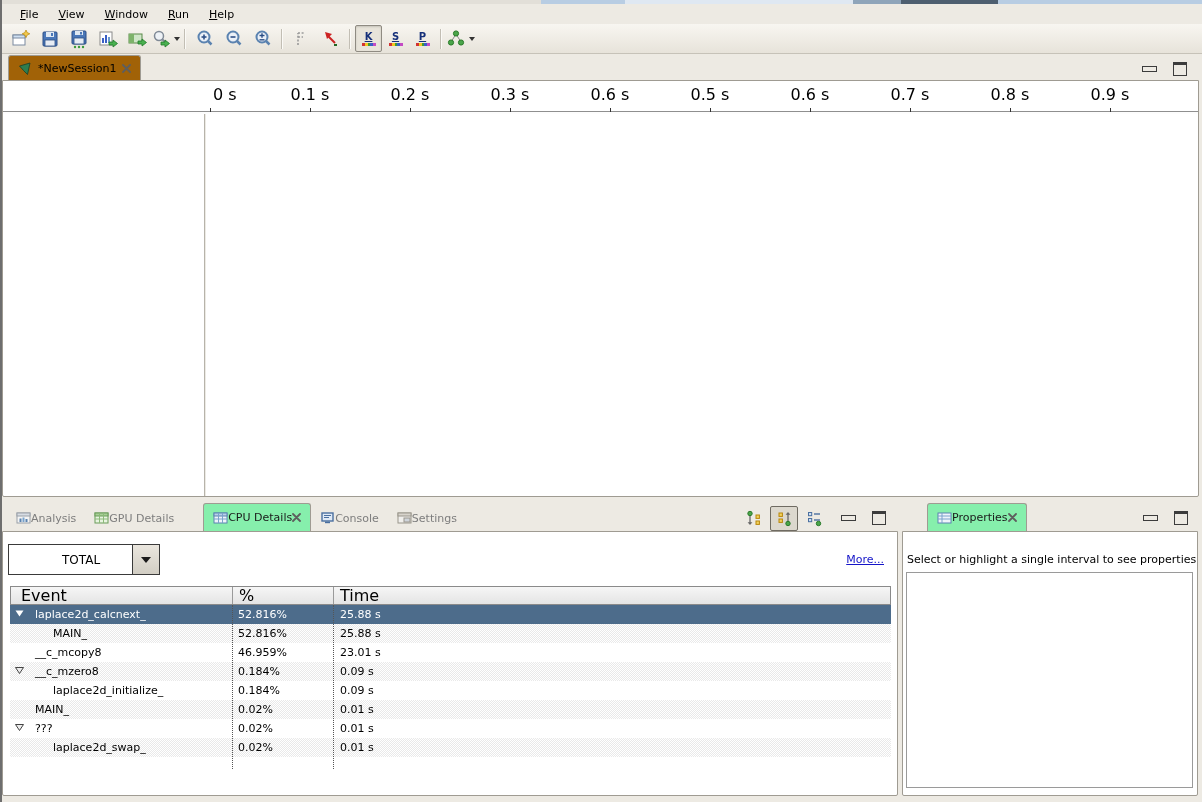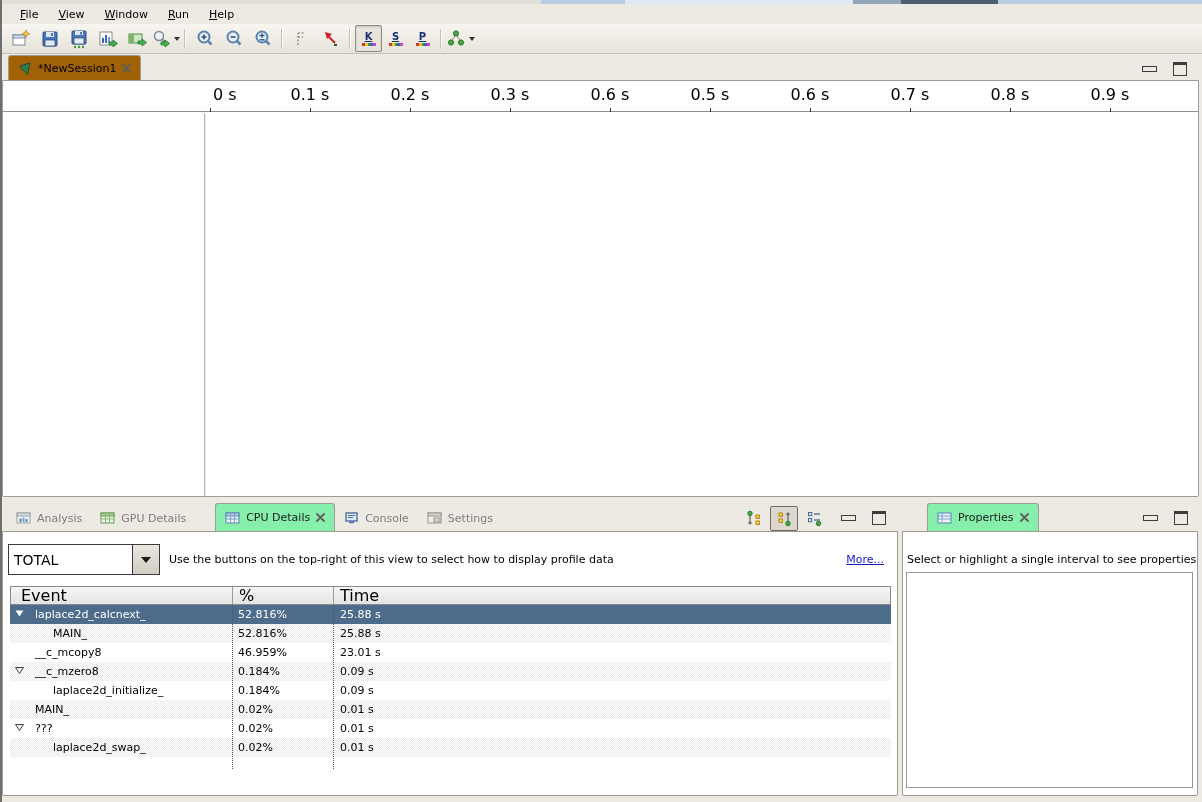--- a/index.html
+++ b/index.html
@@ -35,34 +35,34 @@
   .ruler{position:absolute;left:0;top:0;right:0;height:33px;}
   .ruler-line{position:absolute;left:0;right:0;bottom:0;height:2px;border-top:1px solid #8f8f8f;background:#fdfdfd;}
   .tlabel{position:absolute;top:4px;font-size:16px;transform:translateX(-50%);white-space:nowrap;}
   .tlabel.first{transform:none;}
   .tickmark{position:absolute;bottom:2px;width:1px;height:4px;background:#333;}
   .vdivider{position:absolute;left:201px;top:33px;bottom:0;width:1px;background:#b7b3aa;border-right:1px solid #eceae4;}
 
   
   .panel{position:absolute;font-size:11px;}
   .tabbar{position:absolute;left:0;top:0;right:0;height:28px;display:flex;align-items:flex-end;padding-left:5px;}
-  .tab{height:26px;display:flex;align-items:center;gap:6px;padding:0 9px;color:#7d7d7d;white-space:nowrap;}
+  .tab{height:26px;display:flex;align-items:center;padding:0 9px;color:#7d7d7d;white-space:nowrap;}
   .tab.active{background:#86efac;border:1px solid #9f9b92;border-bottom:none;border-radius:3px 3px 0 0;color:#1a1a1a;height:27px;margin-left:20px;}
   .panel-body{position:absolute;left:0;top:28px;right:0;bottom:0;background:#fff;border:1px solid #9f9b92;border-radius:0 0 2px 2px;}
   .minmax{position:absolute;top:8px;display:flex;gap:16px;align-items:center;}
   .viewbtns{position:absolute;top:3px;display:flex;gap:2px;}
   .vbtn{width:26px;height:23px;display:flex;align-items:center;justify-content:center;border:1px solid transparent;border-radius:2px;}
   .vbtn.pressed{border:1px solid #6f6b62;background:#dcd8ce;}
 
   .panel-left{left:2px;top:503px;width:896px;height:293px;}
   .panel-right{left:902px;top:503px;width:296px;height:293px;}
 
   
   .combo{position:absolute;left:5px;top:12px;width:152px;height:31px;border:1px solid #3a3a3a;background:#fff;display:flex;box-sizing:border-box;}
-  .combo-text{flex:1;display:flex;align-items:center;padding-left:5px;font-size:14px;}
+  .combo-text{flex:1;display:flex;align-items:center;padding-left:5px;font-size:12px;margin-left:48px;}
   .combo-btn{width:26px;border-left:1px solid #3a3a3a;background:linear-gradient(#eae6de,#d2cec4);display:flex;align-items:center;justify-content:center;}
   .combo-btn .dn{width:0;height:0;border-left:5px solid transparent;border-right:5px solid transparent;border-top:6px solid #1a1a1a;}
   .hint{position:absolute;left:166px;top:21px;font-size:11px;}
   .more{position:absolute;right:13px;top:21px;font-size:11px;color:#1515c8;text-decoration:underline;cursor:pointer;}
 
   .cputable{position:absolute;left:7px;top:54px;width:881px;height:183px;}
   .thead{display:flex;height:19px;box-sizing:border-box;border:1px solid #8a8a8a;background:linear-gradient(#f6f6f6,#e4e4e4);}
   .thead div{display:flex;align-items:center;font-size:16px;box-sizing:border-box;}
   .hc1{width:222px;padding-left:10px;border-right:1px solid #9a9a9a;}
   .hc2{width:101px;padding-left:6px;border-right:1px solid #9a9a9a;}
@@ -390,21 +390,20 @@
       <span class="ico-max"></span>
     </div>
   </div>
   <div class="panel-body">
     <div class="combo">
       <span class="combo-text">TOTAL</span>
       <span class="combo-btn">
           <span class="dn"></span>
         </span>
     </div>
-    <div class="hint">Use the buttons on the top-right of this view to select how to display profile data</div>
     <a class="more">More...</a>
     <div class="cputable">
       <div class="thead">
         <div class="hc1">Event</div>
         <div class="hc2">%</div>
         <div class="hc3">Time</div>
       </div>
       <div class="tbody">
           <div class="trow sel">
             <div class="c1">

